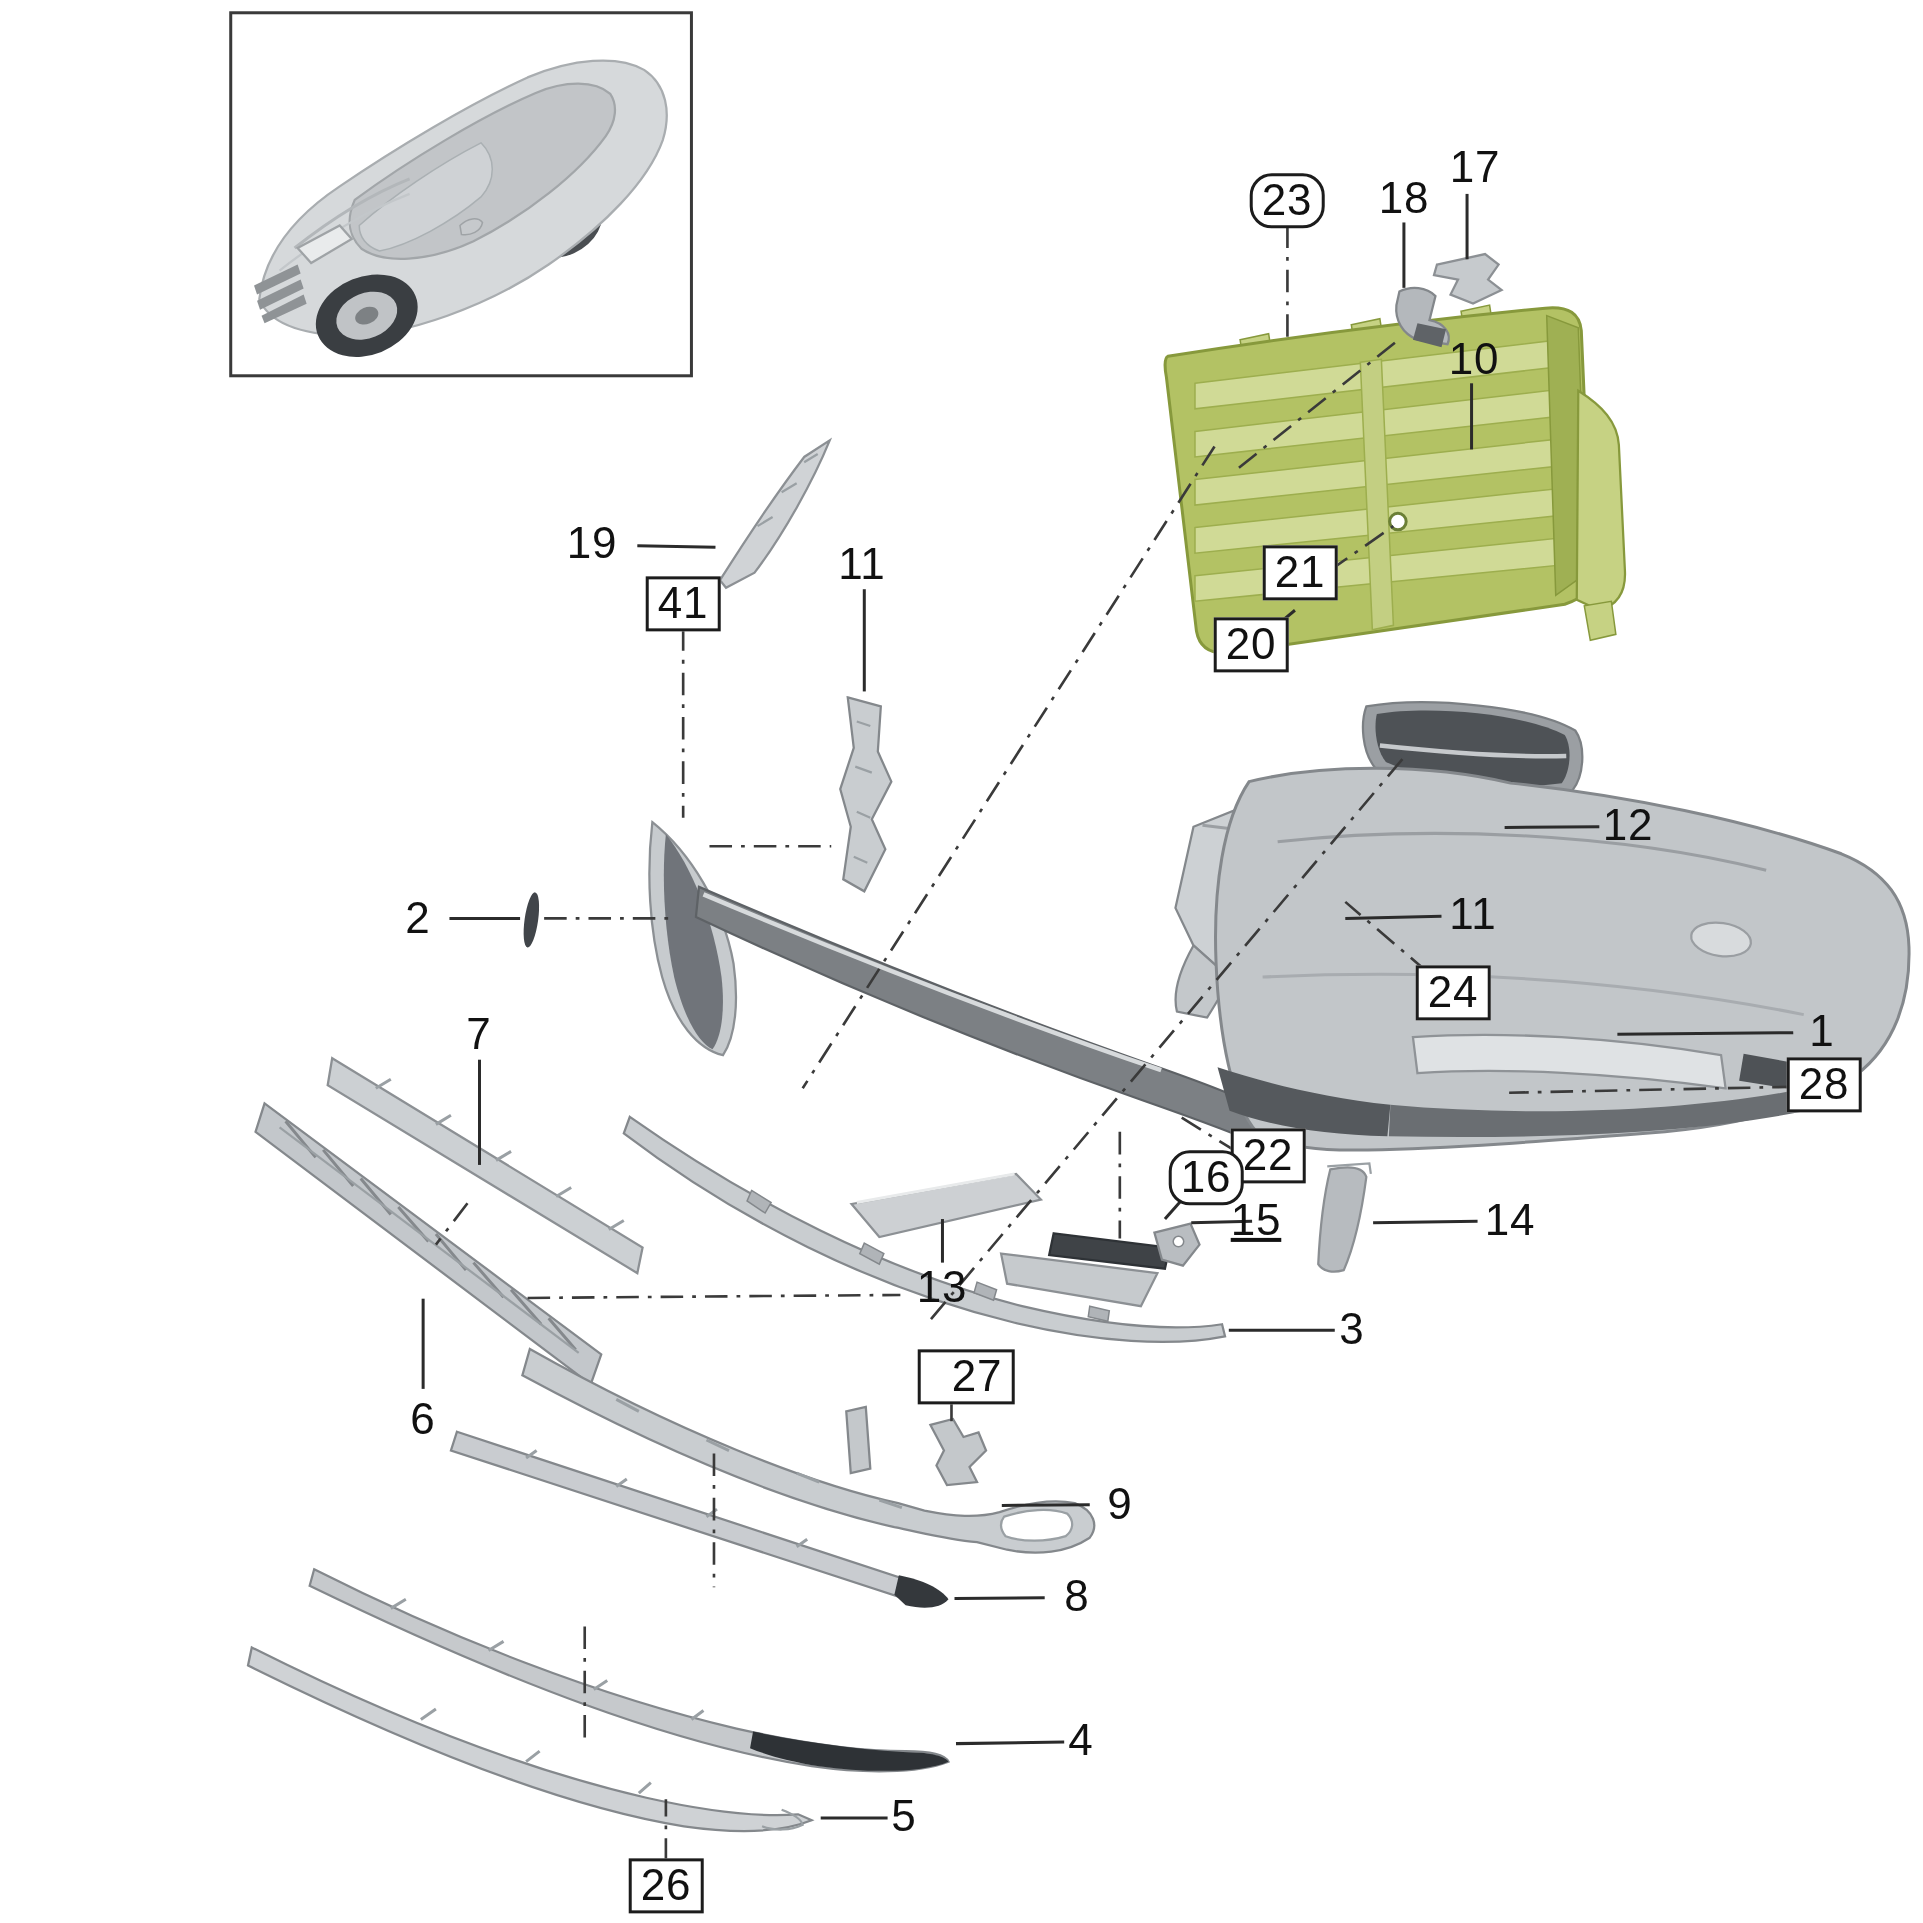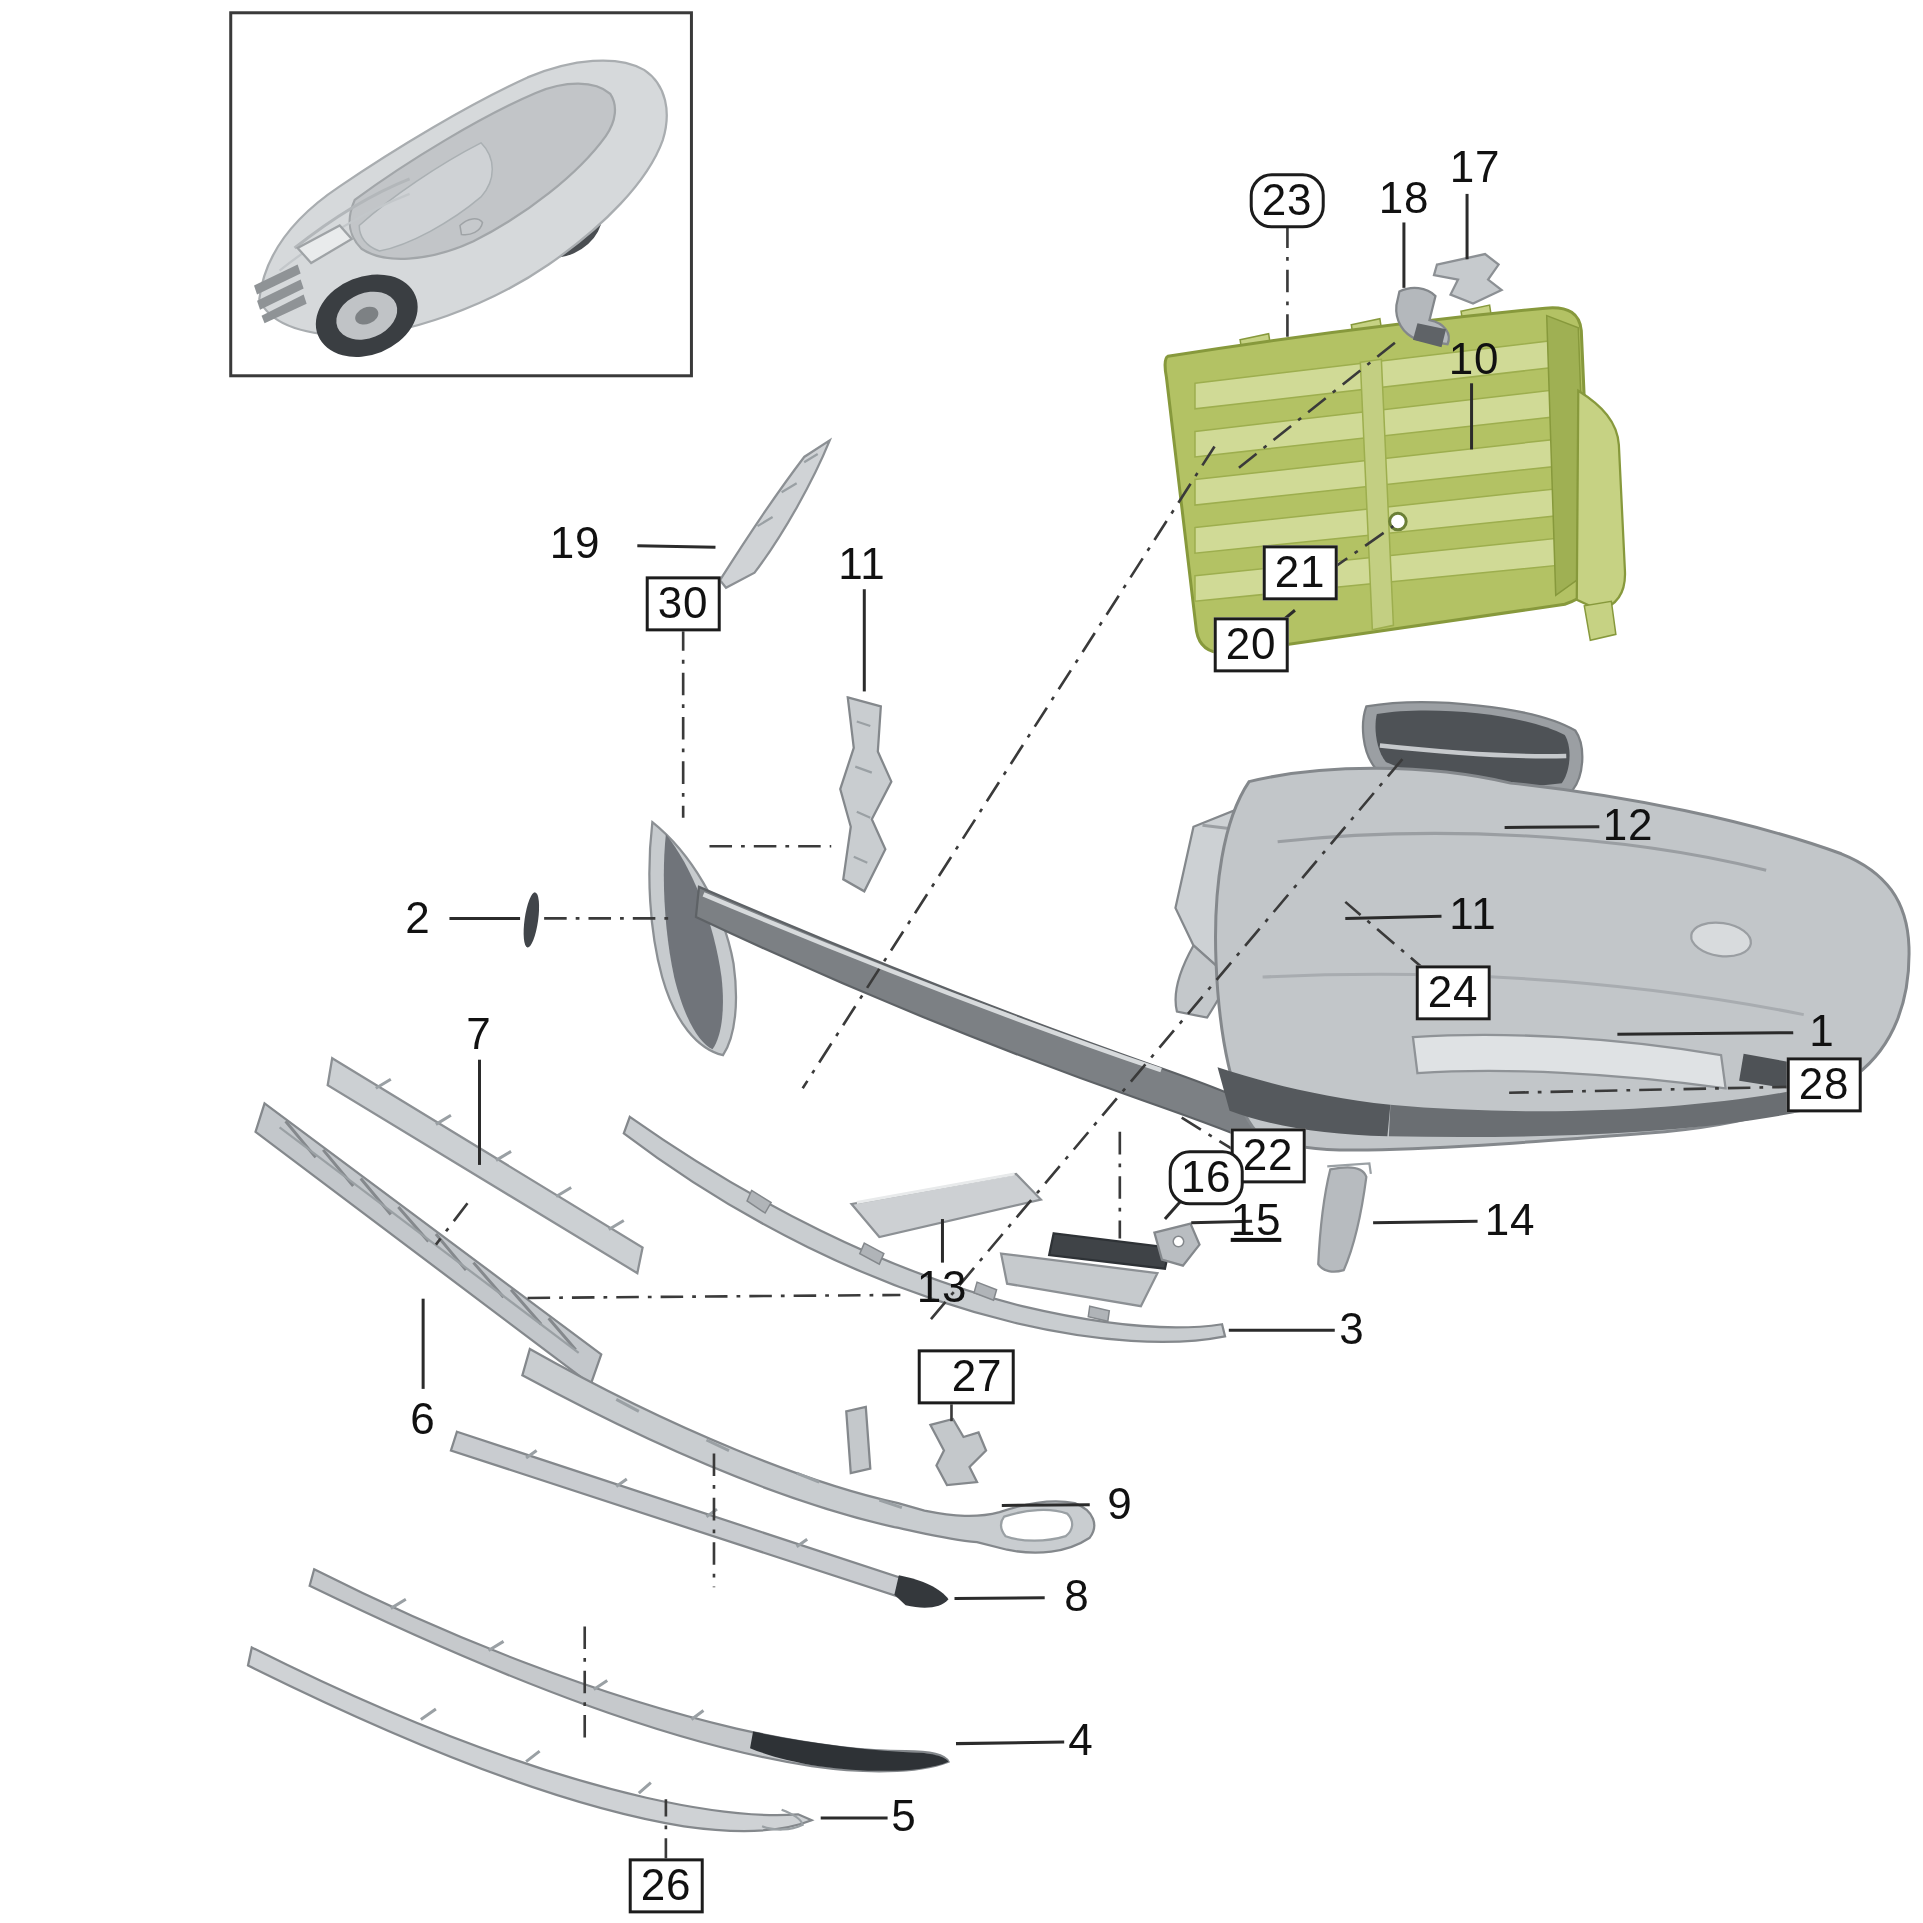--- a/index.html
+++ b/index.html
@@ -221,22 +221,22 @@
         <line x1="702" y1="1727" x2="1198" y2="1723" class="dashdot"></line>
         <line x1="622" y1="1601" x2="580" y2="1656" class="dashdot"></line>
       </g>
 </svg>
 
 <div class="labels-layer">
       <div class="plabel boxed" style="left: 1287px; top: 201px; border-radius: 22px;">23</div>
       <div class="plabel" style="left: 1404px; top: 198px;">18</div>
       <div class="plabel" style="left: 1475px; top: 167px;">17</div>
       <div class="plabel" style="left: 1474px; top: 359px;">10</div>
-      <div class="plabel" style="left: 575px; top: 543px; text-align: right;">19</div>
-      <div class="plabel boxed" style="left: 683px; top: 604px;">30</div>
+      <div class="plabel" style="left: 592px; top: 543px; text-align: right;">19</div>
+      <div class="plabel boxed" style="left: 683px; top: 604px;">41</div>
       <div class="plabel" style="left: 862px; top: 564px;">11</div>
       <div class="plabel boxed" style="left: 1300px; top: 573px;">21</div>
       <div class="plabel boxed" style="left: 1251px; top: 645px;">20</div>
       <div class="plabel" style="left: 1628px; top: 825px;">12</div>
       <div class="plabel" style="left: 418px; top: 918px;">2</div>
       <div class="plabel" style="left: 1473px; top: 914px;">11</div>
       <div class="plabel boxed" style="left: 1453px; top: 993px;">24</div>
       <div class="plabel" style="left: 1822px; top: 1031px;">1</div>
       <div class="plabel boxed" style="left: 1824px; top: 1085px;">28</div>
       <div class="plabel" style="left: 479px; top: 1034px;">7</div>

